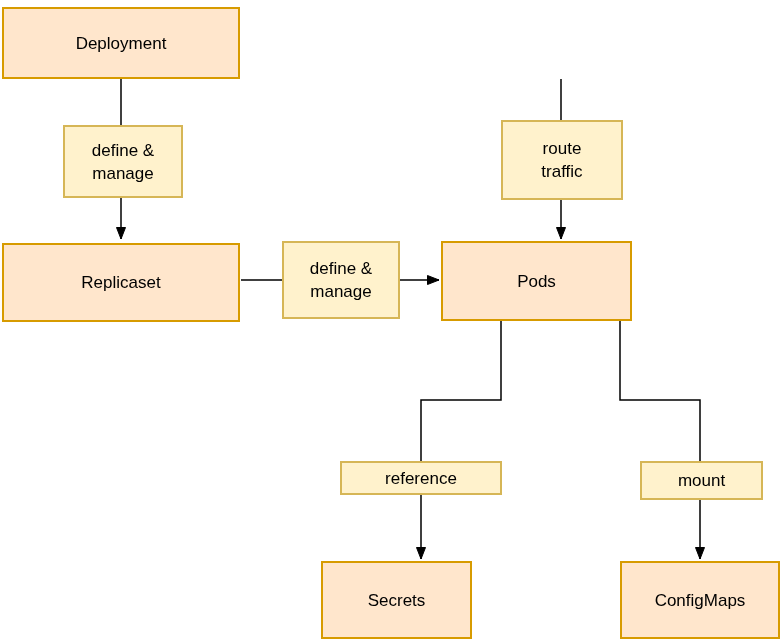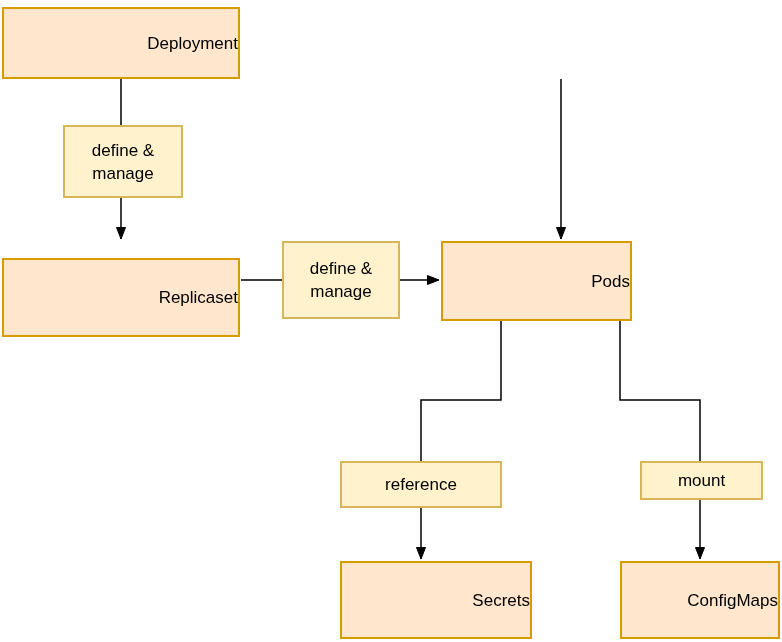--- a/index.html
+++ b/index.html
@@ -44,21 +44,20 @@
     align-items: center;
     justify-content: center;
     color: var(--text);
     font-size: 17px;
     line-height: 23px;
     text-align: center;
   }
   .node {
     background: var(--node-fill);
     border: 2px solid var(--node-border);
-    justify-content: flex-end;
   }
   .elabel {
     background: var(--label-fill);
     border: 2px solid var(--label-border);
     justify-content: center;
   }
   .elabel span, .node span {
     white-space: pre-line;
     display: block;
   }
@@ -79,48 +78,52 @@
     <path class="edge" d="M 241 280 L 439 280" marker-end="url(#arrowhead)"></path>
     <path class="edge" d="M 501 321 L 501 400 L 421 400 L 421 559" marker-end="url(#arrowhead)"></path>
     <path class="edge" d="M 620 321 L 620 400 L 700 400 L 700 559" marker-end="url(#arrowhead)"></path>
   </svg>
 
   <div class="node" style="left:2px; top:7px; width:238px; height:72px">
     <span>Deployment</span>
   </div>
 
 
-  <div class="node" style="left:2px; top:258px; width:238px; height:79px">
+  <div class="node" style="left:2px; top:243px; width:238px; height:79px">
     <span>Replicaset</span>
   </div>
 
   <div class="node" style="left:441px; top:241px; width:191px; height:80px">
     <span>Pods</span>
   </div>
 
-  <div class="node" style="left:340px; top:561px; width:192px; height:78px">
+  <div class="node" style="left:321px; top:561px; width:151px; height:78px">
     <span>Secrets</span>
   </div>
 
   <div class="node" style="left:620px; top:561px; width:160px; height:78px">
     <span>ConfigMaps</span>
   </div>
 
   <div class="elabel" style="left:63px; top:125px; width:120px; height:73px">
     <span>define &amp;
 manage</span>
   </div>
 
+  <div class="elabel" style="left:501px; top:120px; width:122px; height:80px">
+    <span>route
+traffic</span>
+  </div>
 
   <div class="elabel" style="left:282px; top:241px; width:118px; height:78px">
     <span>define &amp;
 manage</span>
   </div>
 
-  <div class="elabel" style="left:340px; top:461px; width:162px; height:47px">
+  <div class="elabel" style="left:340px; top:461px; width:162px; height:34px">
     <span>reference</span>
   </div>
 
   <div class="elabel" style="left:640px; top:461px; width:123px; height:39px">
     <span>mount</span>
   </div>
 
 </div>
 
 </body></html>

